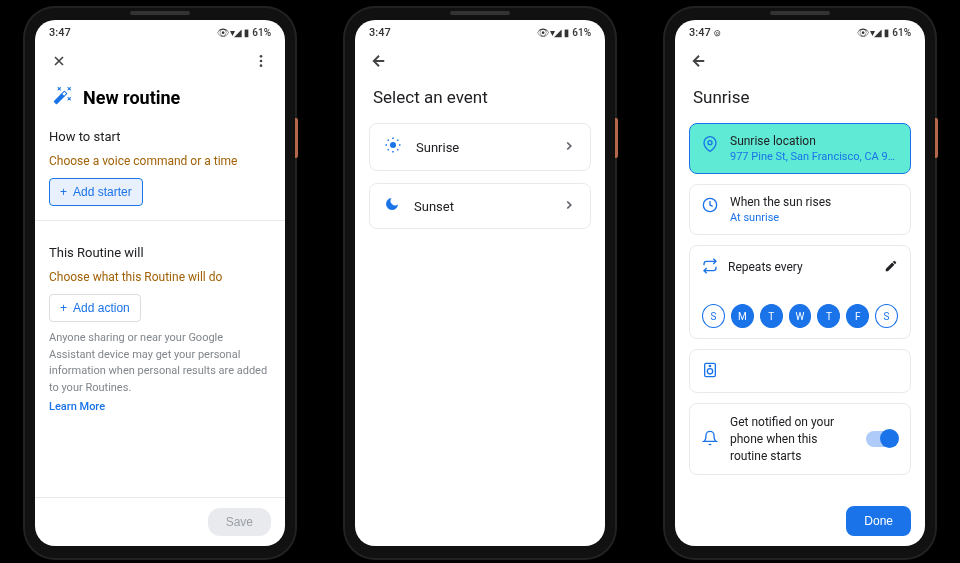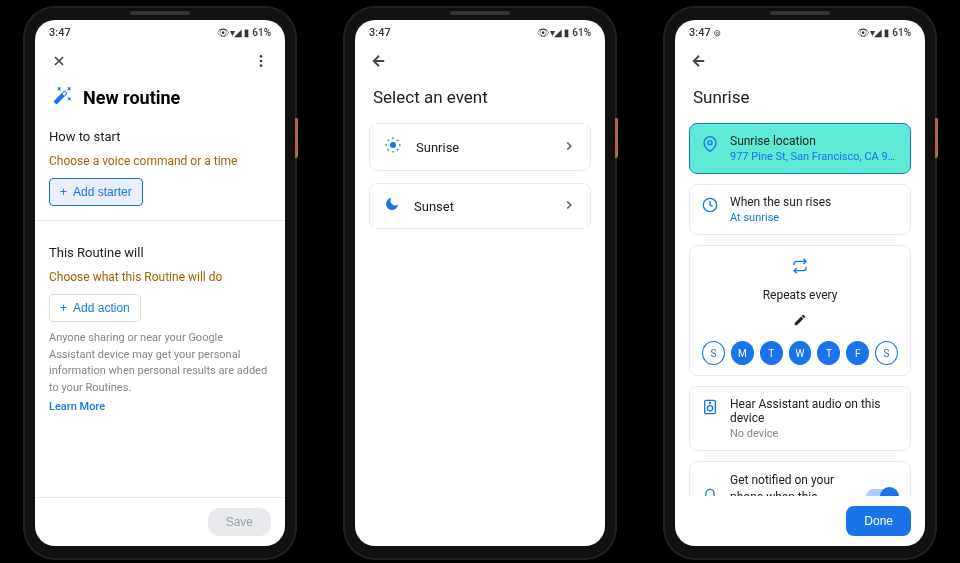--- a/index.html
+++ b/index.html
@@ -136,21 +136,21 @@
       padding: 10px 12px;
       margin-bottom: 10px;
     }
     .card.selected { border-color: #1a73e8; background: #5eead4; }
     .card-row { display: flex; align-items: flex-start; gap: 12px; }
     .card-icon { color: #1a73e8; margin-top: 2px; flex-shrink: 0; }
     .card-content { flex: 1; min-width: 0; }
     .card-title { font-size: 12px; color: #202124; margin-bottom: 2px; }
     .card-value { font-size: 11px; color: #1a73e8; white-space: nowrap; overflow: hidden; text-overflow: ellipsis; }
     .card-sub { font-size: 11px; color: #80868b; }
-    .repeat-header { display: flex; align-items: center; gap: 10px; margin-bottom: 10px; flex-direction: column; }
+    .repeat-header { display: flex; align-items: center; gap: 10px; margin-bottom: 26px; }
     .repeat-header .lbl { flex: 1; font-size: 12px; color: #202124; }
     .edit-icon { color: #202124; cursor: pointer; }
     .days-row { display: flex; gap: 6px; }
     .day-circle {
       width: 24px; height: 24px;
       border-radius: 50%;
       border: 1px solid #1a73e8;
       display: flex;
       align-items: center;
       justify-content: center;
@@ -374,24 +374,20 @@
 
       <div class="card">
         <div class="card-row">
           <span class="card-icon">
             <svg width="16" height="16" viewBox="0 0 24 24" fill="none" stroke="currentColor" stroke-width="2">
                 <rect x="4" y="2" width="16" height="20" rx="2"></rect>
                 <circle cx="12" cy="14" r="4"></circle>
                 <circle cx="12" cy="6" r="1" fill="currentColor"></circle>
               </svg>
           </span>
-          <div class="card-content">
-            <div class="card-title">Hear Assistant audio on this device</div>
-            <div class="card-sub">No device</div>
-          </div>
         </div>
       </div>
 
       <div class="card">
         <div class="toggle-row">
           <span class="card-icon">
             <svg width="16" height="16" viewBox="0 0 24 24" fill="none" stroke="currentColor" stroke-width="2">
                 <path d="M18 8A6 6 0 006 8c0 7-3 9-3 9h18s-3-2-3-9M13.73 21a2 2 0 01-3.46 0"></path>
               </svg>
           </span>

